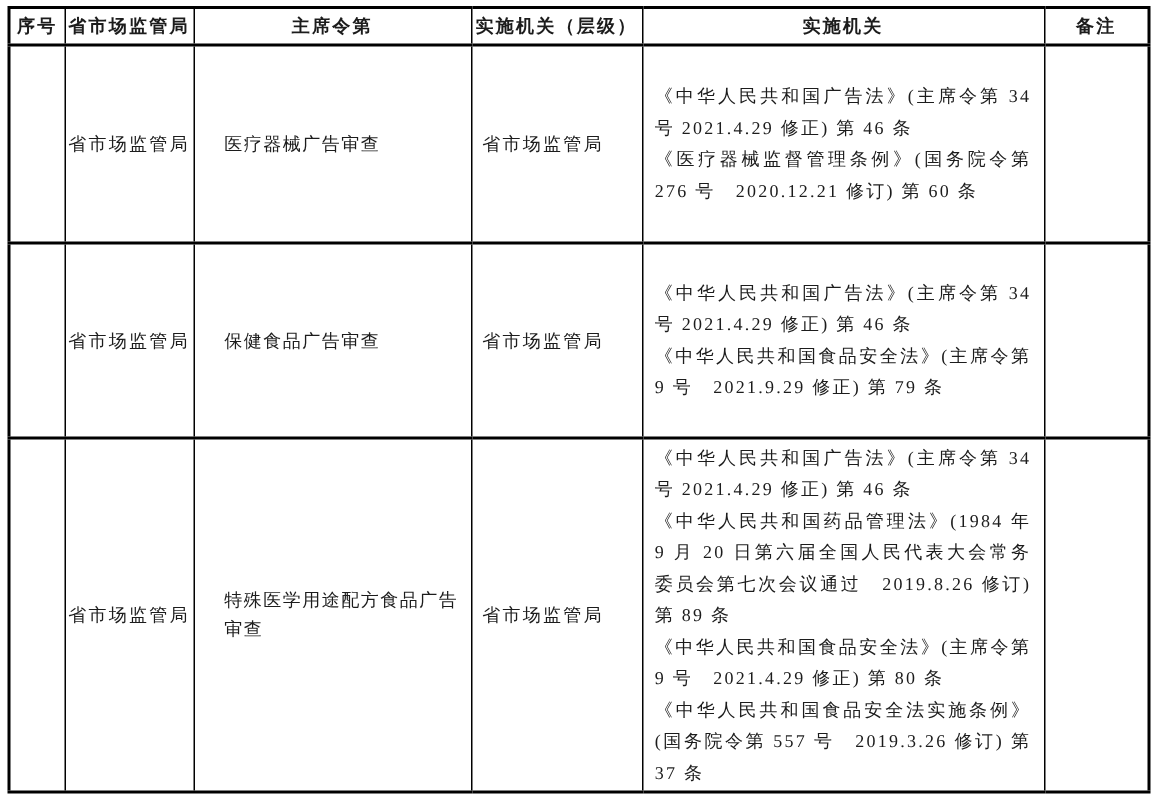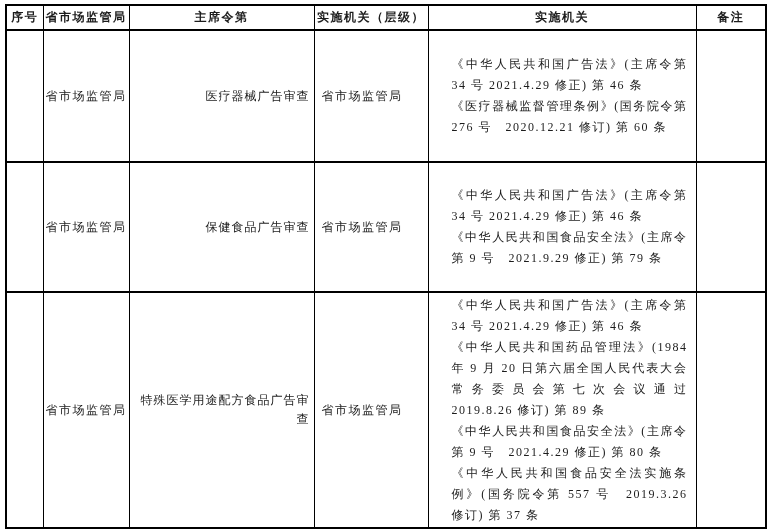--- a/index.html
+++ b/index.html
@@ -56,37 +56,37 @@
     font-size: 12px;
     letter-spacing: 1px;
     padding-left: 38px;
   }
   td.cell-dept {
     text-align: center;
     font-size: 12px;
     letter-spacing: 1.5px;
   }
   td.cell-item {
-    text-align: right;
+    text-align: left;
     font-size: 12px;
     letter-spacing: 1px;
-    padding-left: 4px;
+    padding-left: 20px;
     padding-right: 4px;
     line-height: 19px;
   }
   td.cell-agency {
     text-align: left;
     font-size: 12px;
     letter-spacing: 1.5px;
     padding-left: 7px;
     padding-right: 4px;
   }
   td.cell-basis {
     text-align: left;
-    padding-left: 23px;
+    padding-left: 8px;
     padding-right: 8px;
   }
   td.cell-basis p.basis-entry {
     margin: 0;
     font-size: 12px;
     letter-spacing: 1.5px;
     line-height: 21px;
     text-align: justify;
     text-justify: inter-character;
   }

